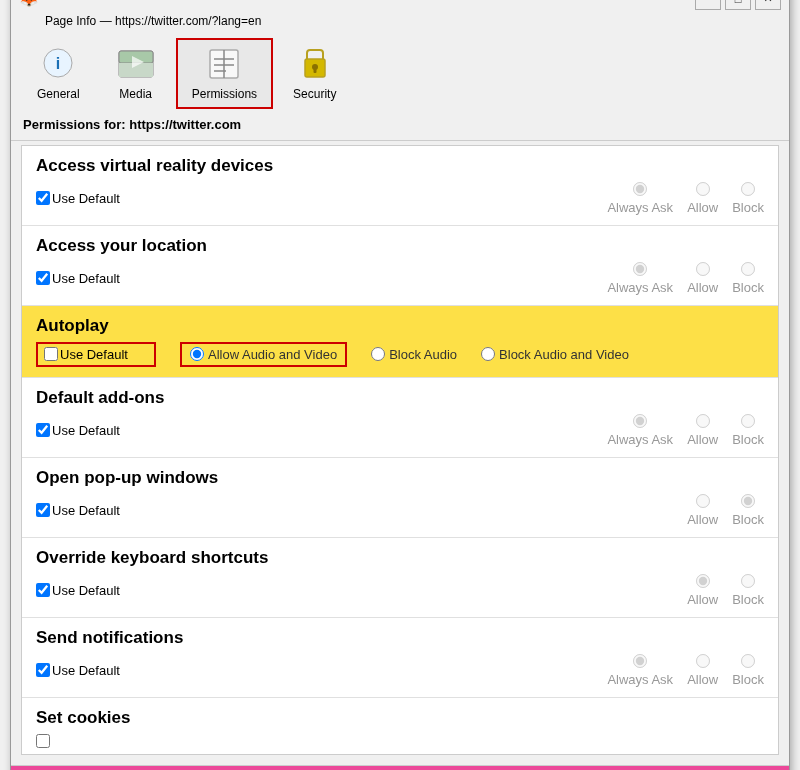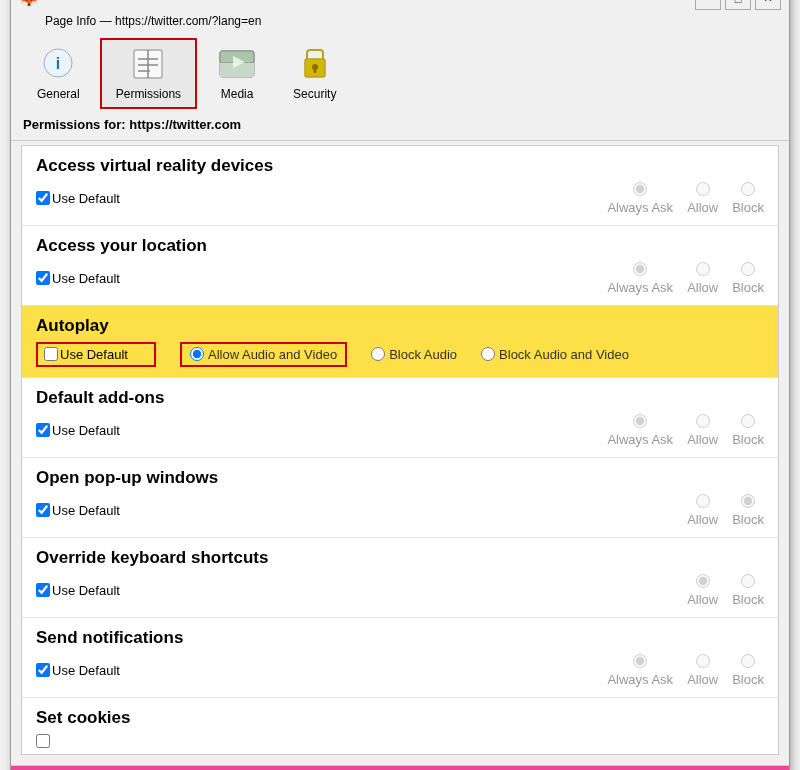--- a/index.html
+++ b/index.html
@@ -222,50 +222,50 @@
   <div class="toolbar">
 
     <div class="tab-btn">
       <div class="tab-icon">
         <svg width="38" height="36" viewBox="0 0 38 36">
           <circle cx="19" cy="16" r="14" fill="#e8f4ff" stroke="#aaa" stroke-width="1"></circle>
           <text x="19" y="22" text-anchor="middle" font-size="16" fill="#1a6fb5" font-weight="bold">i</text>
         </svg>
       </div>
       <span class="tab-label">General</span>
+    </div>
+
+    <div class="tab-btn">
+      <div class="tab-icon">
+        <svg width="40" height="36" viewBox="0 0 40 36">
+          <rect x="3" y="4" width="34" height="26" rx="2" fill="#d0e8d0" stroke="#888" stroke-width="1"></rect>
+          <rect x="3" y="4" width="34" height="12" rx="2" fill="#a8c8a8" stroke="#888" stroke-width="1"></rect>
+          <rect x="3" y="16" width="34" height="14" rx="0" fill="#c8d8c8" stroke="#888" stroke-width="0"></rect>
+          <polygon points="16,9 16,21 28,15" fill="#fff" opacity="0.7"></polygon>
+        </svg>
+      </div>
+      <span class="tab-label">Media</span>
     </div>
 
     <div class="tab-btn active">
       <div class="tab-icon">
         <svg width="40" height="36" viewBox="0 0 40 36">
           <rect x="6" y="3" width="28" height="28" rx="2" fill="#f8f8f8" stroke="#aaa" stroke-width="1.5"></rect>
           <line x1="10" y1="12" x2="30" y2="12" stroke="#888" stroke-width="1.5"></line>
           <line x1="10" y1="18" x2="30" y2="18" stroke="#888" stroke-width="1.5"></line>
           <line x1="10" y1="24" x2="22" y2="24" stroke="#888" stroke-width="1.5"></line>
           <line x1="20" y1="3" x2="20" y2="31" stroke="#888" stroke-width="1.5"></line>
         </svg>
       </div>
       <span class="tab-label">Permissions</span>
     </div>
 
     <div class="tab-btn">
       <div class="tab-icon">
         <svg width="40" height="36" viewBox="0 0 40 36">
-          <rect x="3" y="4" width="34" height="26" rx="2" fill="#d0e8d0" stroke="#888" stroke-width="1"></rect>
-          <rect x="3" y="4" width="34" height="12" rx="2" fill="#a8c8a8" stroke="#888" stroke-width="1"></rect>
-          <rect x="3" y="16" width="34" height="14" rx="0" fill="#c8d8c8" stroke="#888" stroke-width="0"></rect>
-          <polygon points="16,9 16,21 28,15" fill="#fff" opacity="0.7"></polygon>
-        </svg>
-      </div>
-      <span class="tab-label">Media</span>
-    </div>
-
-    <div class="tab-btn">
-      <div class="tab-icon">
-        <svg width="40" height="36" viewBox="0 0 40 36">
           <rect x="12" y="3" width="16" height="12" rx="3" fill="none" stroke="#b8a020" stroke-width="2"></rect>
           <rect x="10" y="12" width="20" height="18" rx="2" fill="#d4b800" stroke="#b8a020" stroke-width="1.5"></rect>
           <circle cx="20" cy="20" r="3" fill="#8a7000"></circle>
           <rect x="18.5" y="20" width="3" height="6" rx="1" fill="#8a7000"></rect>
         </svg>
       </div>
       <span class="tab-label">Security</span>
     </div>
   </div>
 

